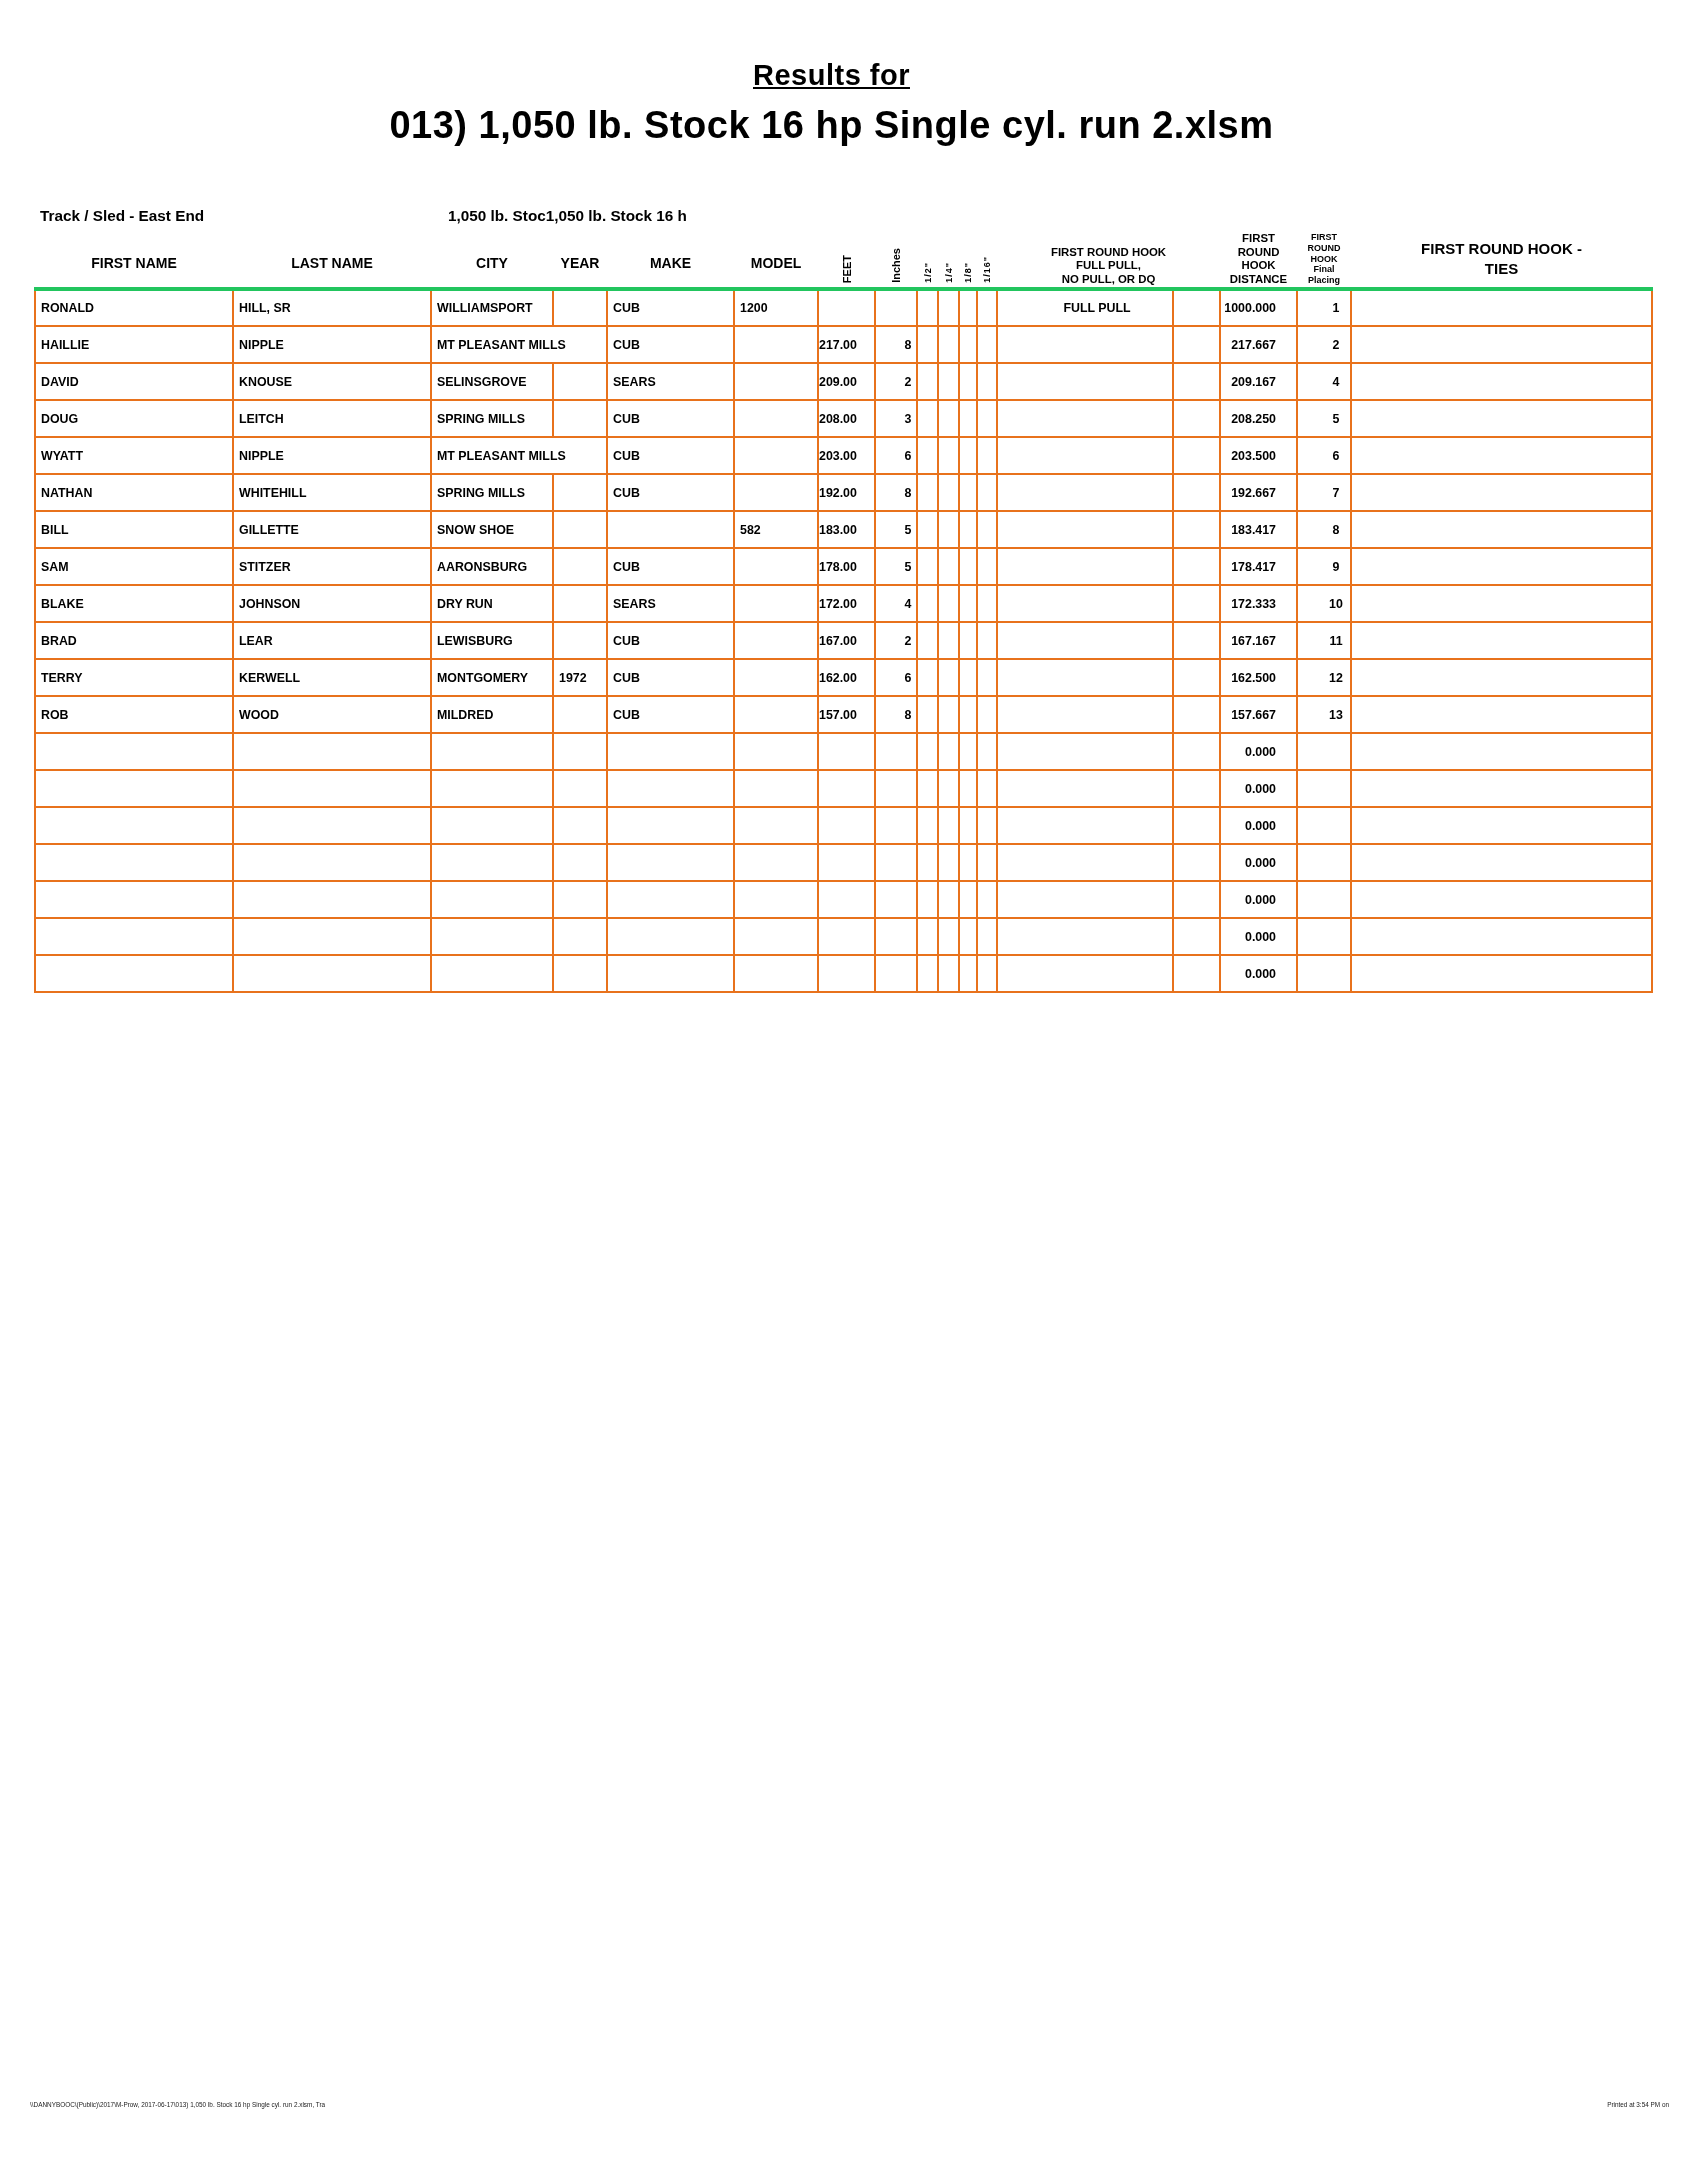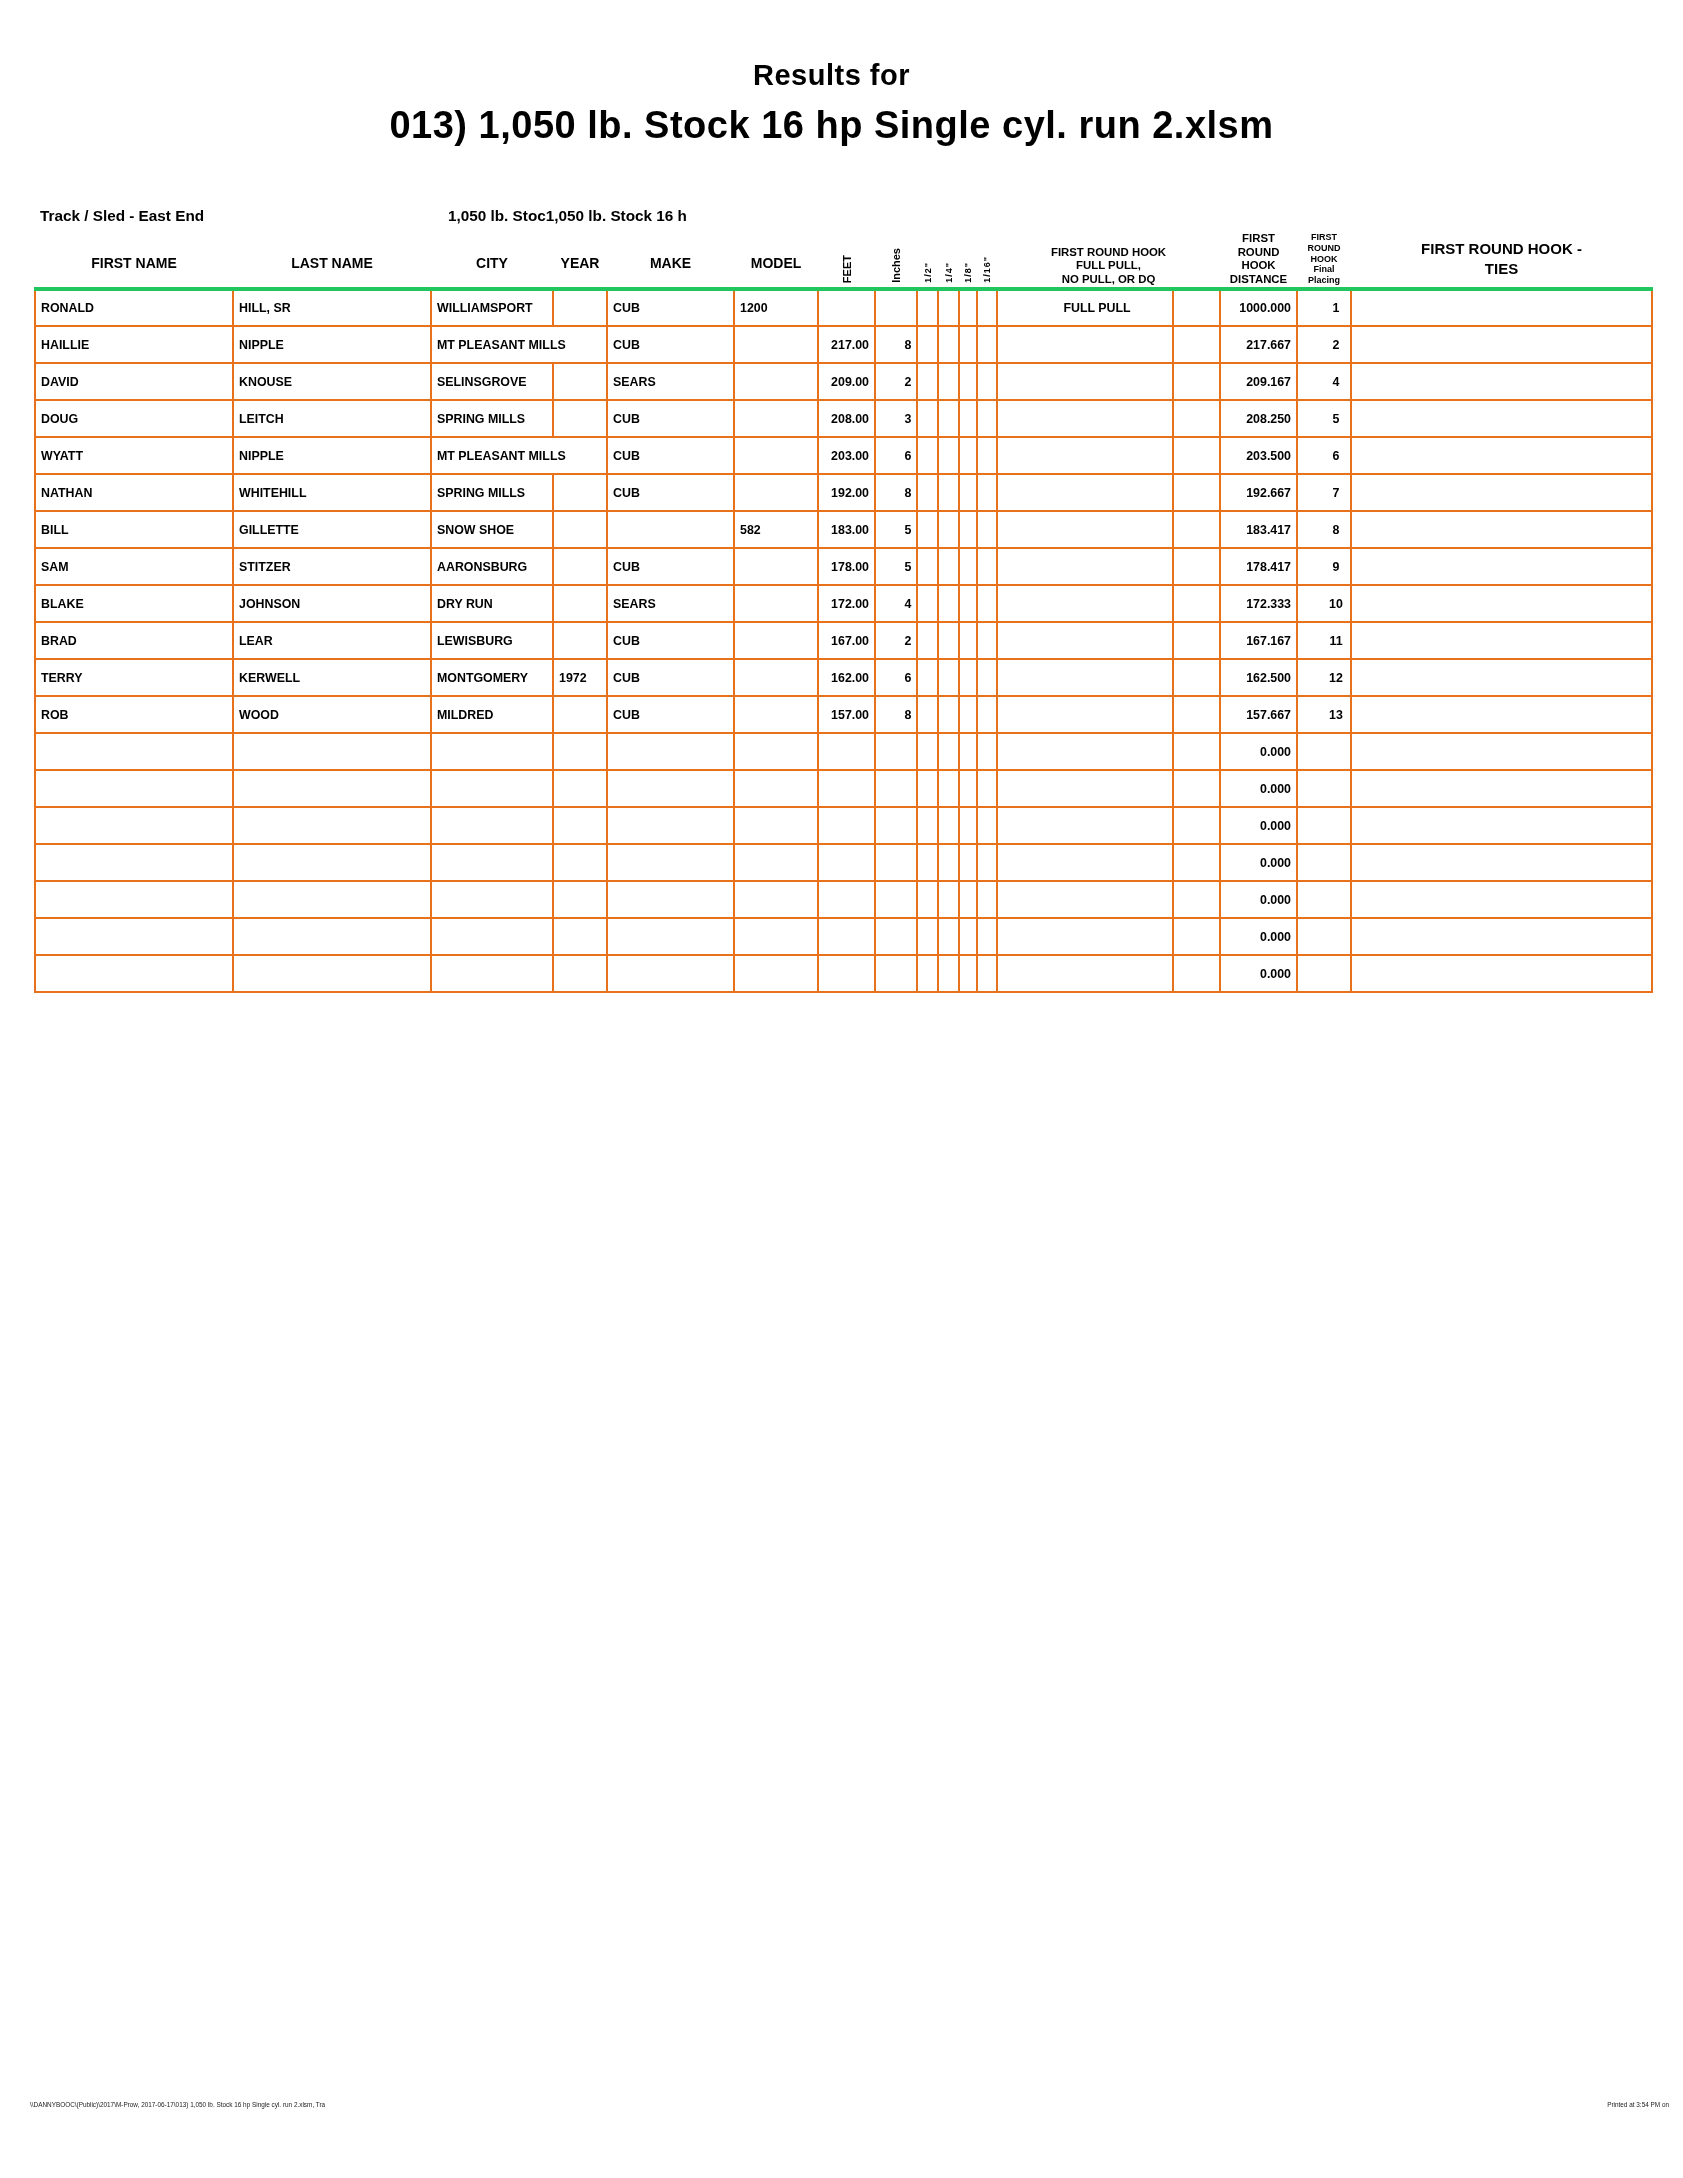--- a/index.html
+++ b/index.html
@@ -2,21 +2,21 @@
 <html><head>
 <meta charset="utf-8">
 <style>
   * { margin:0; padding:0; box-sizing:border-box; }
   html,body { background:#ffffff; }
   body {
     width:1683px; height:2178px; position:relative; overflow:hidden;
     font-family:"Liberation Sans", sans-serif; color:#000;
   }
   .title-wrap { position:absolute; left:0; top:59px; width:1663px; text-align:center; }
-  .title-line1 { font-size:29px; font-weight:bold; letter-spacing:0.5px; }
+  .title-line1 { font-size:29px; font-weight:bold; letter-spacing:0.5px;text-decoration:underline; }
   .title-line2 { font-size:38px; font-weight:bold; margin-top:12px; letter-spacing:0.5px; }
   .meta-row { position:absolute; top:207px; left:0; width:1683px; height:22px; }
   .meta-track { position:absolute; left:40px; font-size:15.3px; font-weight:bold; white-space:nowrap; }
   .meta-class { position:absolute; left:448px; font-size:15.3px; font-weight:bold; white-space:nowrap; }
 
   .sheet { position:absolute; left:34px; top:232px; }
   table { border-collapse:collapse; table-layout:fixed; width:1617px; }
   th, td { overflow:hidden; }
 
   thead th { border:none; height:57px; vertical-align:bottom; font-weight:bold; text-align:center; }
@@ -31,21 +31,21 @@
   thead th.mlh-small { font-size:9px; line-height:1.2; padding-bottom:1px; font-weight:bold; }
   thead th.ties-h { font-size:15px; line-height:1.35; padding-bottom:8px; }
 
   tbody td {
     border:2px solid #e8721c; height:37px;
     font-size:12.4px; font-weight:bold; white-space:nowrap;
     vertical-align:middle;
   }
   tbody tr:first-child td { border-top:4px solid #22c55e; }
   td.tl { text-align:left;  padding-left:5px; }
-  td.tr { text-align:right; padding-right:5px; }
+  td.tr { text-align:right; padding-right:20px; }
   td.tc { text-align:center;padding-left:24px; }
 
   .footer-left  { position:absolute; left:30px;  top:2101px; font-size:6.4px; color:#222; white-space:nowrap; }
   .footer-right { position:absolute; right:14px; top:2101px; font-size:6.4px; color:#222; white-space:nowrap; }
 </style>
 </head>
 <body>
 
 <div class="title-wrap">
   <div class="title-line1">Results for</div>

